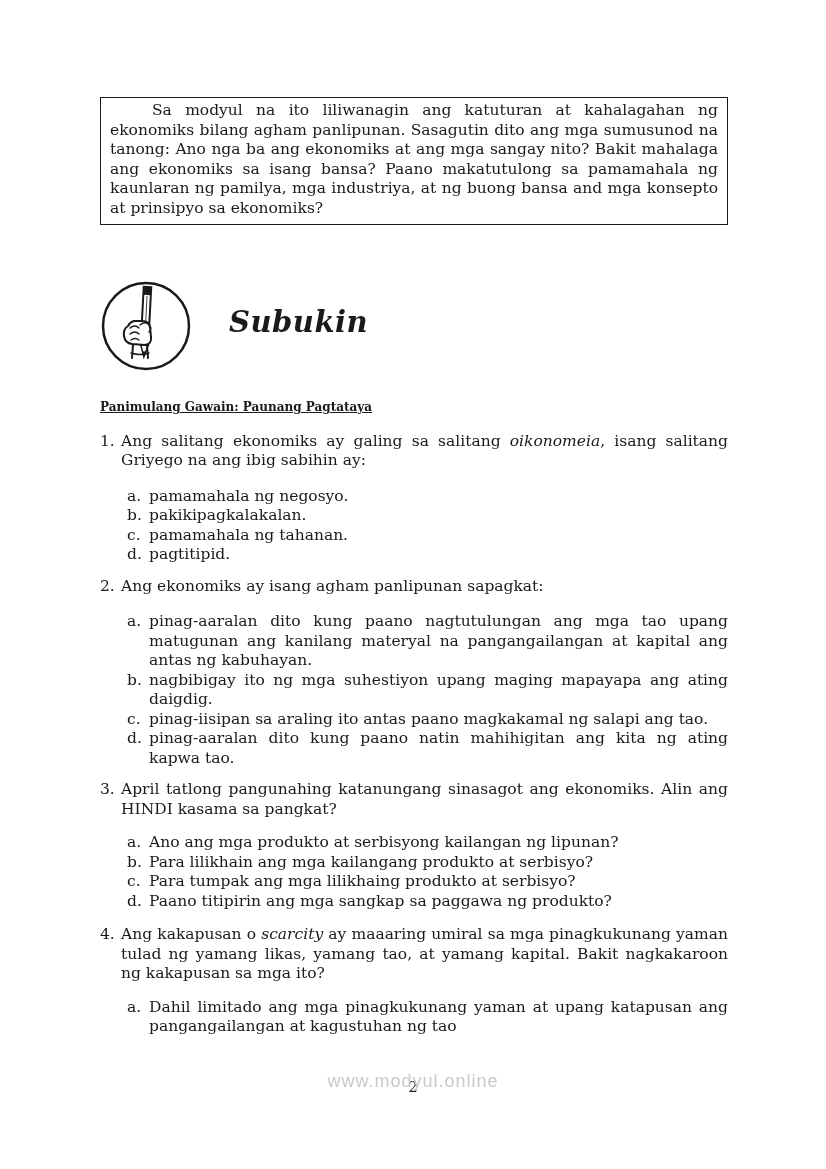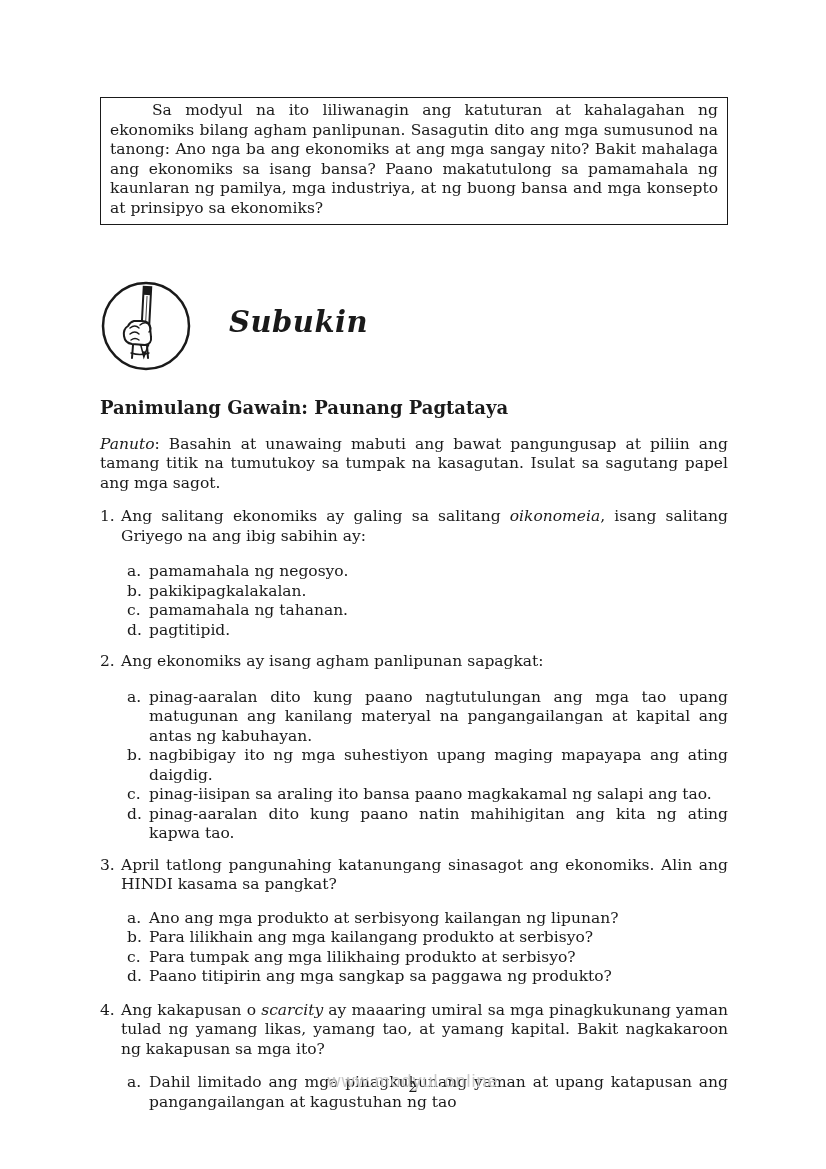--- a/index.html
+++ b/index.html
@@ -34,22 +34,23 @@
   .section-banner svg { display: block; }
   .section-title {
     font-size: 29px;
     font-weight: bold;
     font-style: italic;
     letter-spacing: 0.5px;
     padding-bottom: 6px;
   }
   .activity-heading {
     margin-top: 26px;
-    font-size: 18px;
+    font-size: 12px;
     font-weight: bold;
+    text-decoration: underline;
   }
   .panuto {
     margin-top: 17px;
     text-align: justify;
   }
   .it { font-style: italic; }
   .question { margin-top: 12px; }
   .q1 { margin-top: 14px; }
   .q4 { margin-top: 14px; }
   .q-row { display: flex; }
@@ -110,21 +111,20 @@
           <path d="M47,65 l1,13" fill="none"></path>
           <path d="M31,73 q9,3 18,0" fill="none" stroke-width="1.4"></path>
         </g>
       </svg>
     </span>
     <span class="section-title">Subukin</span>
   </div>
 
   <div class="activity-heading">Panimulang Gawain: Paunang Pagtataya</div>
 
-  <p class="panuto"><span class="it">Panuto</span><span>: Basahin at unawaing mabuti ang bawat pangungusap at piliin ang tamang titik na tumutukoy sa tumpak na kasagutan. Isulat sa sagutang papel ang mga sagot.</span></p>
 
   <div class="question q1">
     <div class="q-row">
       <span class="q-num">1.</span>
       <span class="q-text"><span>Ang salitang ekonomiks ay galing sa salitang </span><span class="it">oikonomeia</span><span>, isang salitang Griyego na ang ibig sabihin ay:</span></span>
     </div>
     <div class="choices">
       <div class="choice-row">
         <span class="c-letter">a.</span>
         <span class="c-text">pamamahala ng negosyo.</span>
@@ -153,21 +153,21 @@
       <div class="choice-row">
         <span class="c-letter">a.</span>
         <span class="c-text">pinag-aaralan dito kung paano nagtutulungan ang mga tao upang matugunan ang kanilang materyal na pangangailangan at kapital ang antas ng kabuhayan.</span>
       </div>
       <div class="choice-row">
         <span class="c-letter">b.</span>
         <span class="c-text">nagbibigay ito ng mga suhestiyon upang maging mapayapa ang ating daigdig.</span>
       </div>
       <div class="choice-row">
         <span class="c-letter">c.</span>
-        <span class="c-text">pinag-iisipan sa araling ito bansa paano magkakamal ng salapi ang tao.</span>
+        <span class="c-text">pinag-iisipan sa araling ito antas paano magkakamal ng salapi ang tao.</span>
       </div>
       <div class="choice-row">
         <span class="c-letter">d.</span>
         <span class="c-text">pinag-aaralan dito kung paano natin mahihigitan ang kita ng ating kapwa tao.</span>
       </div>
     </div>
   </div>
 
   <div class="question">
     <div class="q-row">

